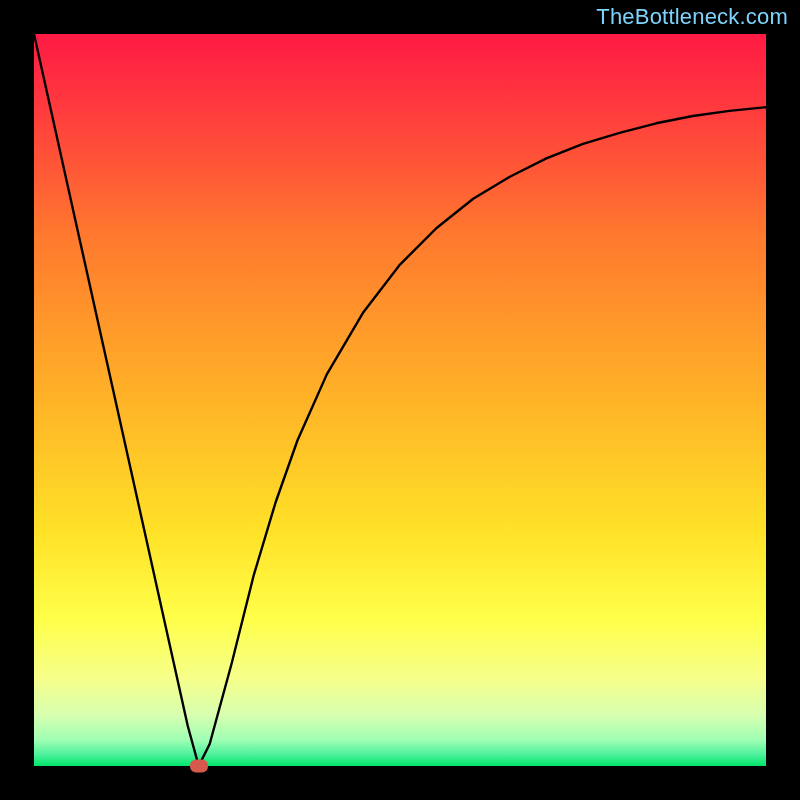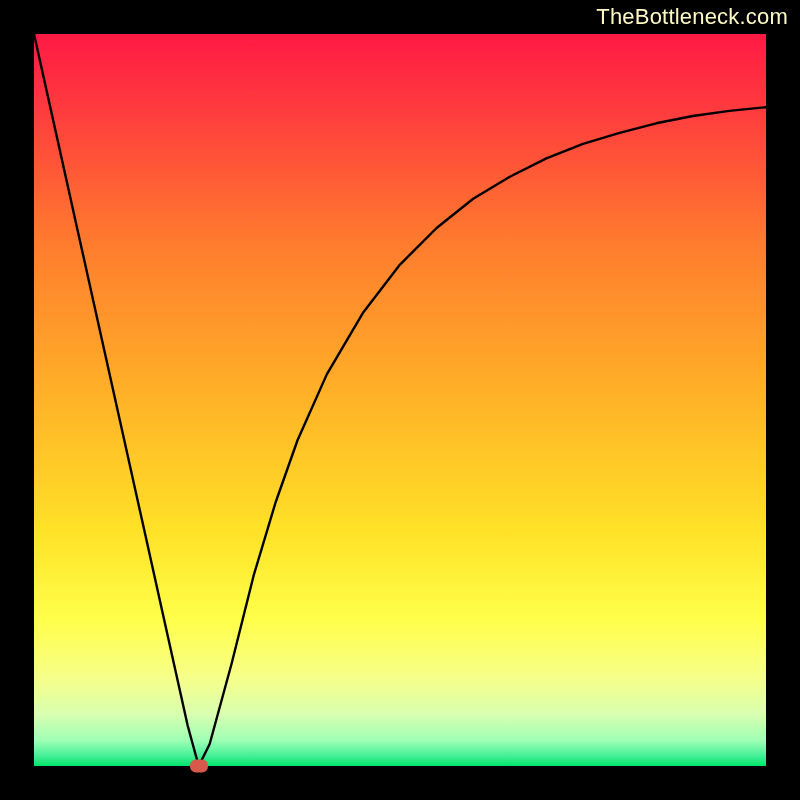--- a/index.html
+++ b/index.html
@@ -30,21 +30,21 @@
     position: absolute;
     left: 0;
     top: 0;
     width: 100%;
     height: 100%;
   }
   .watermark {
     position: absolute;
     top: 4px;
     right: 12px;
-    color: #fef9c3;
+    color: #7dd3fc;
     font-size: 22px;
     font-weight: 500;
     letter-spacing: 0.2px;
     z-index: 10;
   }
   .marker {
     position: absolute;
     width: 18px;
     height: 13px;
     background: #d6594b;

